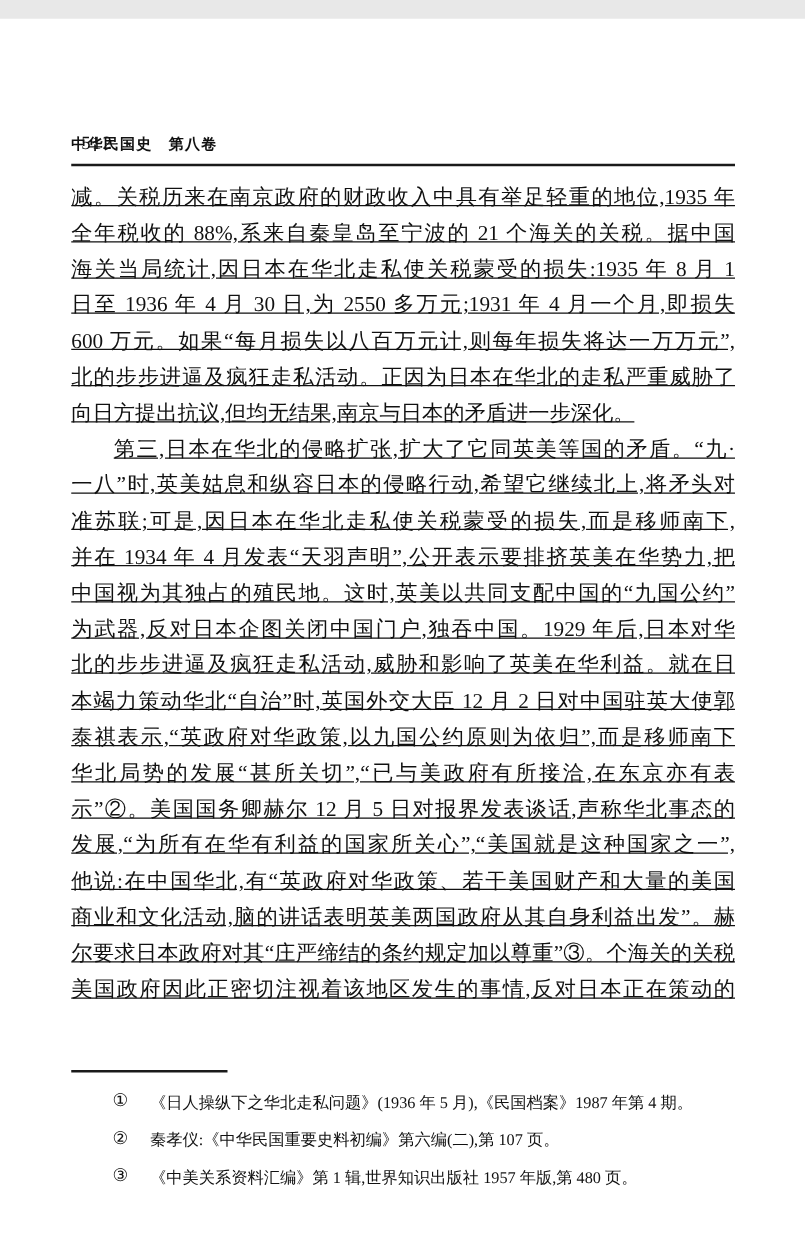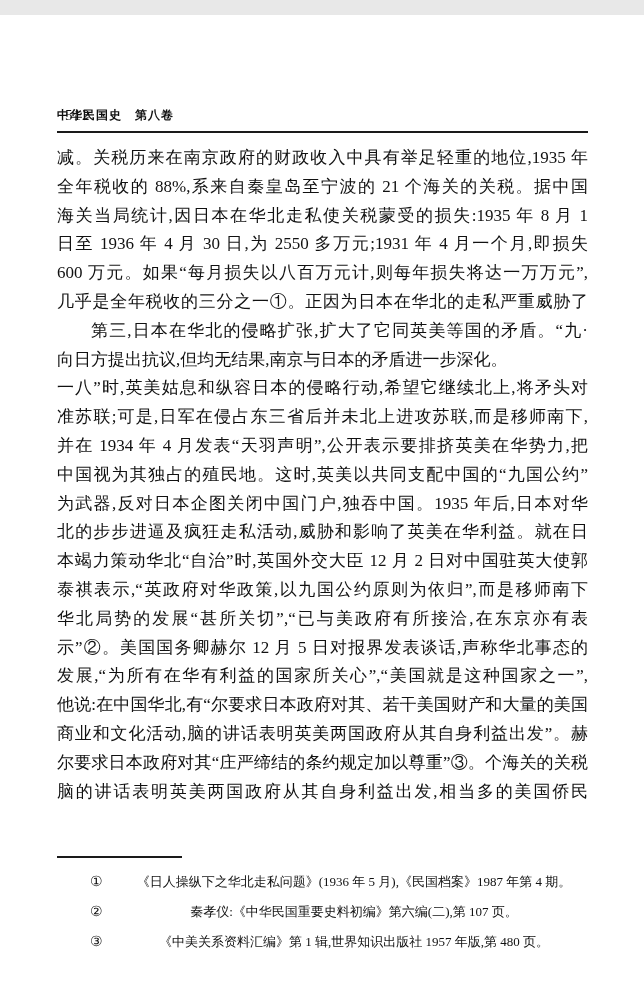--- a/index.html
+++ b/index.html
@@ -43,77 +43,78 @@
     line-height: 28.8px;
     text-align: justify;
     text-justify: inter-character;
   }
   .ln {
     text-align: justify;
     text-align-last: justify;
     white-space: normal;
     height: 28.8px;
     overflow: visible;
+    text-decoration: underline;
   }
   .ln.end { text-align-last: left; }
   .ln.ind { text-indent: 2em; }
   
   .fn-rule {
     position: absolute;
     top: 841px; left: 57px; width: 125px; height: 2px;
     background: #1a1a1a;
   }
   .footnotes {
     position: absolute;
     top: 852px; left: 90px; width: 498px;
     font-size: 13px;
     line-height: 30px;
   }
   .fn { display: flex; }
   .fn-marker {
     flex: 0 0 30px;
     font-size: 14px;
   }
-  .fn-text { flex: 1 1 auto; text-align: center; }
+  .fn-text { flex: 1 1 auto; }
 </style>
 </head>
 <body>
 
 <div class="page">
 
   <div class="header">
     <span class="page-number">512</span>
     <span class="book-title">中华民国史　第八卷</span>
   </div>
   <div class="header-rule"></div>
 
   <div class="body-text">
     <div class="ln">减。关税历来在南京政府的财政收入中具有举足轻重的地位,1935 年</div>
     <div class="ln">全年税收的 88%,系来自秦皇岛至宁波的 21 个海关的关税。据中国</div>
     <div class="ln">海关当局统计,因日本在华北走私使关税蒙受的损失:1935 年 8 月 1</div>
     <div class="ln">日至 1936 年 4 月 30 日,为 2550 多万元;1931 年 4 月一个月,即损失</div>
     <div class="ln">600 万元。如果“每月损失以八百万元计,则每年损失将达一万万元”,</div>
-    <div class="ln">几乎是全年税收的三分之一①。正因为日本在华北的走私严重威胁了</div>
+    <div class="ln">北的步步进逼及疯狂走私活动。正因为日本在华北的走私严重威胁了</div>
+    <div class="ln end">向日方提出抗议,但均无结果,南京与日本的矛盾进一步深化。</div>
     <div class="ln ind">第三,日本在华北的侵略扩张,扩大了它同英美等国的矛盾。“九·</div>
-    <div class="ln end">向日方提出抗议,但均无结果,南京与日本的矛盾进一步深化。</div>
     <div class="ln">一八”时,英美姑息和纵容日本的侵略行动,希望它继续北上,将矛头对</div>
-    <div class="ln">准苏联;可是,日军在侵占东三省后并未北上进攻苏联,而是移师南下,</div>
+    <div class="ln">准苏联;可是,因日本在华北走私使关税蒙受的损失,而是移师南下,</div>
     <div class="ln">并在 1934 年 4 月发表“天羽声明”,公开表示要排挤英美在华势力,把</div>
     <div class="ln">中国视为其独占的殖民地。这时,英美以共同支配中国的“九国公约”</div>
-    <div class="ln">为武器,反对日本企图关闭中国门户,独吞中国。1935 年后,日本对华</div>
+    <div class="ln">为武器,反对日本企图关闭中国门户,独吞中国。1929 年后,日本对华</div>
     <div class="ln">北的步步进逼及疯狂走私活动,威胁和影响了英美在华利益。就在日</div>
     <div class="ln">本竭力策动华北“自治”时,英国外交大臣 12 月 2 日对中国驻英大使郭</div>
     <div class="ln">泰祺表示,“英政府对华政策,以九国公约原则为依归”,而是移师南下</div>
     <div class="ln">华北局势的发展“甚所关切”,“已与美政府有所接洽,在东京亦有表</div>
     <div class="ln">示”②。美国国务卿赫尔 12 月 5 日对报界发表谈话,声称华北事态的</div>
     <div class="ln">发展,“为所有在华有利益的国家所关心”,“美国就是这种国家之一”,</div>
-    <div class="ln">他说:在中国华北,有“尔要求日本政府对其、若干美国财产和大量的美国</div>
+    <div class="ln">他说:在中国华北,有“英政府对华政策、若干美国财产和大量的美国</div>
     <div class="ln">商业和文化活动,脑的讲话表明英美两国政府从其自身利益出发”。赫</div>
     <div class="ln">尔要求日本政府对其“庄严缔结的条约规定加以尊重”③。个海关的关税</div>
-    <div class="ln">脑的讲话表明英美两国政府从其自身利益出发,相当多的美国侨民</div>
+    <div class="ln">美国政府因此正密切注视着该地区发生的事情,反对日本正在策动的</div>
   </div>
 
   <div class="fn-rule"></div>
 
   <div class="footnotes">
     <div class="fn">
       <span class="fn-marker">①</span>
       <span class="fn-text">《日人操纵下之华北走私问题》(1936 年 5 月),《民国档案》1987 年第 4 期。</span>
     </div>
     <div class="fn">

